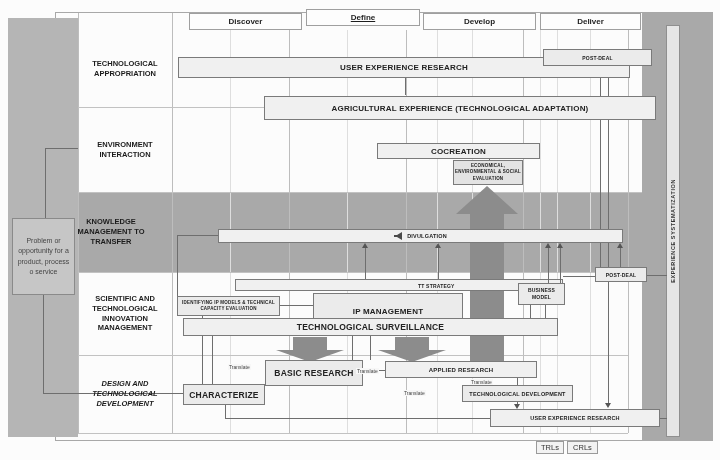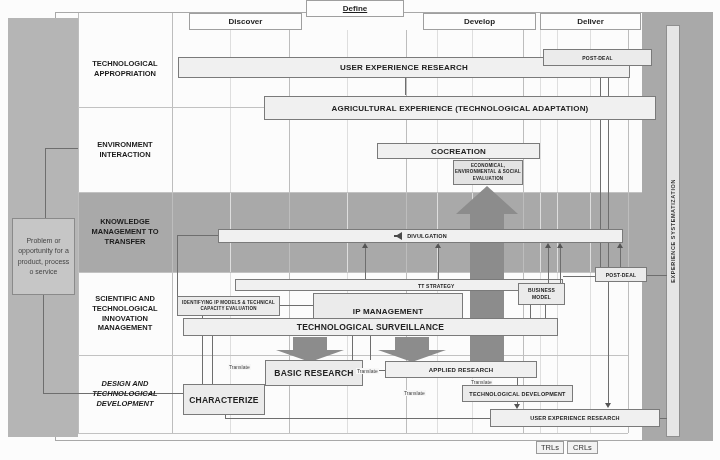--- a/index.html
+++ b/index.html
@@ -114,33 +114,33 @@
   <div class="abs lv" style="left:548px;top:246px;height:37px;z-index:7;"></div>
   <div class="abs ah-up" style="left:545px;top:243px;z-index:7;"></div>
   <div class="abs lv" style="left:560px;top:246px;height:37px;z-index:7;"></div>
   <div class="abs ah-up" style="left:557px;top:243px;z-index:7;"></div>
   <div class="abs lv" style="left:620px;top:246px;height:21px;z-index:7;"></div>
   <div class="abs ah-up" style="left:617px;top:243px;z-index:7;"></div>
 
   <div class="abs hdr" style="left:174px;top:13px;width:113px;height:17px;z-index:6;">
       <span>Discover</span>
     </div>
-  <div class="abs hdr" style="left:291px;top:0;width:98px;height:17px;z-index:6;text-decoration:underline;">
+  <div class="abs hdr" style="left:291px;top:9px;width:114px;height:17px;z-index:6;text-decoration:underline;">
       <span>Define</span>
     </div>
   <div class="abs hdr" style="left:408px;top:13px;width:113px;height:17px;z-index:6;">
       <span>Develop</span>
     </div>
   <div class="abs hdr" style="left:525px;top:13px;width:101px;height:17px;z-index:6;">
       <span>Deliver</span>
     </div>
 
   <div class="abs rowlab" style="left:78px;top:30px;width:94px;height:77px;z-index:6;">TECHNOLOGICAL APPROPRIATION</div>
   <div class="abs rowlab" style="left:78px;top:107px;width:94px;height:85px;z-index:6;">ENVIRONMENT INTERACTION</div>
-  <div class="abs rowlab" style="left:78px;top:192px;width:94px;height:80px;z-index:6;">KNOWLEDGE MANAGEMENT TO TRANSFER</div>
+  <div class="abs rowlab" style="left:64px;top:192px;width:94px;height:80px;z-index:6;">KNOWLEDGE MANAGEMENT TO TRANSFER</div>
   <div class="abs rowlab" style="left:78px;top:272px;width:94px;height:83px;z-index:6;">SCIENTIFIC AND TECHNOLOGICAL INNOVATION MANAGEMENT</div>
   <div class="abs rowlab" style="left:78px;top:355px;width:94px;height:78px;z-index:6;font-style:italic;">DESIGN AND TECHNOLOGICAL DEVELOPMENT</div>
 
   <div class="abs problem" style="left:12px;top:218px;width:63px;height:77px;z-index:7;">Problem or opportunity for a product, process o service</div>
 
   <div class="abs bx bar" style="left:178px;top:57px;width:452px;height:21px;font-size:8px;z-index:6;">USER EXPERIENCE RESEARCH</div>
   <div class="abs bx" style="left:543px;top:49px;width:109px;height:17px;font-size:5px;z-index:6;">POST-DEAL</div>
   <div class="abs bx bar" style="left:264px;top:96px;width:392px;height:24px;font-size:8px;z-index:6;">AGRICULTURAL EXPERIENCE (TECHNOLOGICAL ADAPTATION)</div>
   <div class="abs bx bar" style="left:377px;top:143px;width:163px;height:16px;font-size:8px;z-index:6;">COCREATION</div>
   <div class="abs bx tny" style="left:453px;top:160px;width:70px;height:25px;background:#e3e3e3;z-index:6;">ECONOMICAL, ENVIRONMENTAL &amp; SOCIAL EVALUATION</div>
@@ -158,21 +158,21 @@
   <div class="abs bx bar" style="left:235px;top:279px;width:328px;height:12px;z-index:6;justify-content:flex-start;">
     <span style="position:absolute;left:182px;top:3px;font-size:5px;white-space:nowrap;">TT STRATEGY</span>
   </div>
   <div class="abs bx" style="left:518px;top:283px;width:47px;height:22px;font-size:5px;line-height:1.4;z-index:6;">BUSINESS MODEL</div>
   <div class="abs bx tny" style="left:177px;top:296px;width:103px;height:20px;z-index:6;">IDENTIFYING IP MODELS &amp; TECHNICAL CAPACITY EVALUATION</div>
   <div class="abs bx" style="left:313px;top:293px;width:150px;height:36px;font-size:8px;z-index:6;">IP MANAGEMENT</div>
   <div class="abs bx bar" style="left:183px;top:318px;width:375px;height:18px;font-size:8.5px;z-index:6;">TECHNOLOGICAL SURVEILLANCE</div>
 
   <div class="abs bx" style="left:265px;top:360px;width:98px;height:26px;font-size:8.5px;z-index:6;">BASIC RESEARCH</div>
   <div class="abs bx bar" style="left:385px;top:361px;width:152px;height:17px;font-size:6px;z-index:6;">APPLIED RESEARCH</div>
-  <div class="abs bx" style="left:183px;top:384px;width:82px;height:31px;font-size:8.5px;z-index:6;">CHARACTERIZE</div>
+  <div class="abs bx" style="left:183px;top:384px;width:82px;height:21px;font-size:8.5px;z-index:6;">CHARACTERIZE</div>
   <div class="abs bx" style="left:462px;top:385px;width:111px;height:17px;font-size:5.5px;z-index:6;">TECHNOLOGICAL DEVELOPMENT</div>
   <div class="abs bx bar" style="left:490px;top:409px;width:170px;height:18px;font-size:5.5px;z-index:6;">USER EXPERIENCE RESEARCH</div>
 
   <div class="translate" style="left:228px;top:364px;z-index:7;">Translate</div>
   <div class="translate" style="left:356px;top:368px;z-index:7;">Translate</div>
   <div class="translate" style="left:470px;top:379px;z-index:7;">Translate</div>
   <div class="translate" style="left:403px;top:390px;z-index:7;">Translate</div>
 
   <div class="abs legendbox" style="left:536px;top:441px;width:28px;height:13px;z-index:7;">TRLs</div>
   <div class="abs legendbox" style="left:567px;top:441px;width:31px;height:13px;z-index:7;">CRLs</div>

